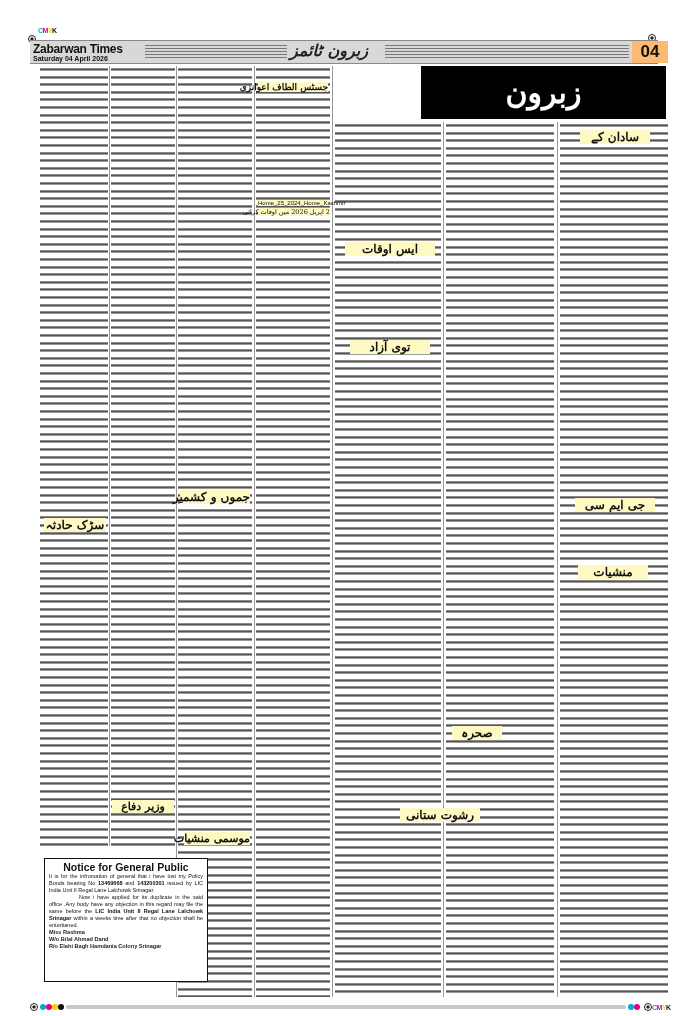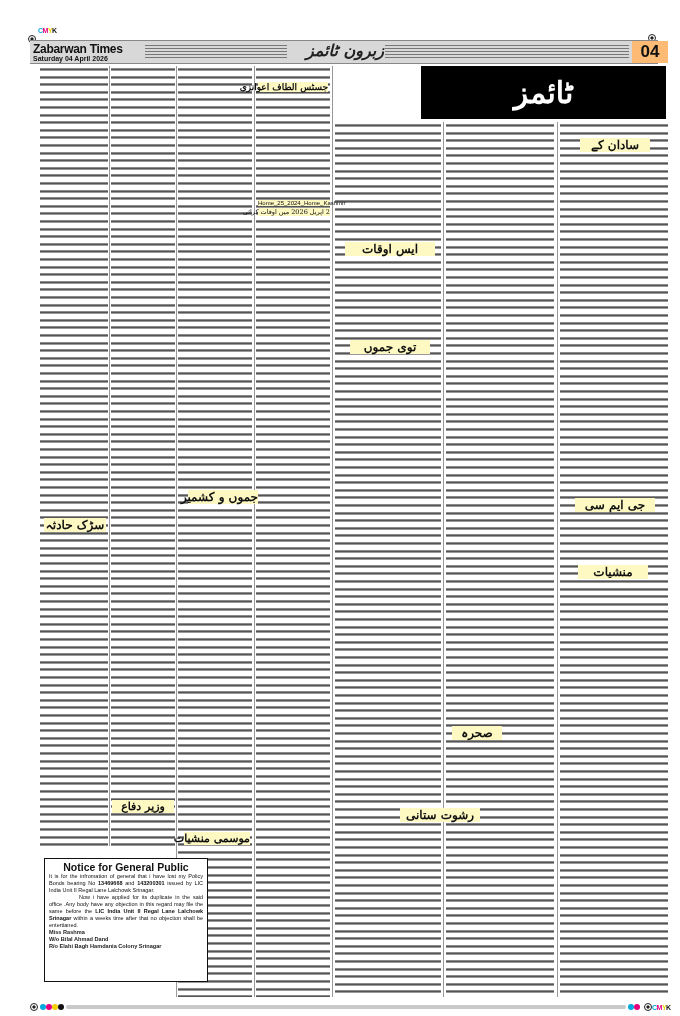--- a/index.html
+++ b/index.html
@@ -5,21 +5,21 @@
   html,body{margin:0;padding:0;background:#fff;}
   body{width:680px;height:1016px;position:relative;overflow:hidden;font-family:"DejaVu Sans",sans-serif;color:#222;}
   .cmyk{position:absolute;font-family:"Liberation Sans",sans-serif;font-weight:bold;font-size:7px;letter-spacing:-0.5px;}
   .cmyk .c{color:#00a8e0}.cmyk .m{color:#e4007c}.cmyk .y{color:#f5d000}.cmyk .k{color:#111}
   .reg{position:absolute;width:6px;height:6px;border-radius:50%;border:1px solid #222;background:radial-gradient(#222 35%,#fff 40%);}
   .masthead{position:absolute;left:30px;top:40px;width:628px;height:22px;background:#d8d8d8;border-top:1px solid #888;border-bottom:1px solid #888;}
   .mh-en{position:absolute;left:14px;top:42px;font-family:"Liberation Sans",sans-serif;font-weight:bold;}
   .mh-title{font-size:12px;color:#111;letter-spacing:-0.3px;}
   .mh-date{font-size:7px;color:#111;margin-top:-1px;}
   .mh-lines{position:absolute;height:14px;top:45px;background:repeating-linear-gradient(#777 0 1px,#d8d8d8 1px 3px);}
-  .mh-ur{position:absolute;left:290px;top:41px;font-family:"DejaVu Serif",serif;font-weight:bold;font-style:italic;font-size:16px;color:#222;direction:rtl;margin-left:16px;}
+  .mh-ur{position:absolute;left:290px;top:41px;font-family:"DejaVu Serif",serif;font-weight:bold;font-style:italic;font-size:16px;color:#222;direction:rtl;}
   .mh-page{position:absolute;left:632px;top:41px;width:36px;height:22px;background:#fdba74;font-family:"Liberation Sans",sans-serif;font-weight:bold;font-size:17px;line-height:22px;text-align:center;color:#111;}
   .banner{position:absolute;left:421px;top:66px;width:245px;height:53px;background:#000;color:#fff;display:flex;align-items:center;justify-content:center;font-family:"DejaVu Serif",serif;font-size:30px;font-weight:bold;direction:rtl;}
   .col{position:absolute;overflow:hidden;direction:rtl;}
   .col .txt{background:repeating-linear-gradient(#fff 0 2px,#8a8a8a 2px 3px,#555 3px 4px,#9a9a9a 4px 5px,#fff 5px 7.6px);height:100%;}
   .sub{position:absolute;font-family:"DejaVu Serif",serif;font-size:12px;font-weight:bold;color:#111;direction:rtl;text-align:center;background:#fef9c3;white-space:nowrap;}
   .notice{position:absolute;left:44px;top:858px;width:164px;height:124px;border:1.5px solid #111;background:#fff;font-family:"Liberation Sans",sans-serif;padding:2px 4px;box-sizing:border-box;}
   .notice h3{margin:0;font-size:10.5px;font-weight:bold;text-align:center;color:#111;}
   .notice p{margin:0;font-size:5.5px;line-height:7px;text-align:justify;color:#111;}
   .notice .b{font-weight:bold;}
   .notice .sig{font-size:5.6px;font-weight:bold;line-height:7px;}
@@ -41,21 +41,21 @@
 <div class="masthead"></div>
 <div class="mh-en" style="left:33px;">
   <div class="mh-title">Zabarwan Times</div>
   <div class="mh-date">Saturday 04 April 2026</div>
 </div>
 <div class="mh-lines" style="left:145px;width:142px;"></div>
 <div class="mh-ur">زبرون ٹائمز</div>
 <div class="mh-lines" style="left:385px;width:244px;"></div>
 <div class="mh-page">04</div>
 
-<div class="banner">ٹائمز</div>
+<div class="banner">زبرون</div>
 
 <div class="col" style="left:560px;top:122px;width:108px;height:875px;">
     <div class="txt"></div>
   </div>
 <div class="col" style="left:446px;top:122px;width:108px;height:875px;">
     <div class="txt"></div>
   </div>
 <div class="col" style="left:335px;top:122px;width:106px;height:875px;">
     <div class="txt"></div>
   </div>
@@ -72,27 +72,27 @@
     <div class="txt"></div>
   </div>
 
 <div class="rule" style="left:557px;top:122px;width:1px;height:875px;"></div>
 <div class="rule" style="left:443px;top:122px;width:1px;height:875px;"></div>
 <div class="rule" style="left:332px;top:66px;width:1px;height:931px;"></div>
 <div class="rule" style="left:254px;top:66px;width:1px;height:931px;"></div>
 <div class="rule" style="left:176px;top:66px;width:1px;height:931px;"></div>
 <div class="rule" style="left:109px;top:66px;width:1px;height:780px;"></div>
 
-<div class="sub" style="left:580px;top:138px;width:70px;">سادان کے</div>
+<div class="sub" style="left:580px;top:130px;width:70px;">سادان کے</div>
 <div class="sub" style="left:575px;top:498px;width:80px;">جی ایم سی</div>
 <div class="sub" style="left:578px;top:565px;width:70px;">منشیات</div>
-<div class="sub" style="left:350px;top:340px;width:80px;">توی جموں</div>
+<div class="sub" style="left:350px;top:340px;width:80px;">توی آزاد</div>
 <div class="sub" style="left:345px;top:242px;width:90px;">ایس اوقات</div>
 <div class="sub" style="left:258px;top:82px;width:70px;font-size:9px;">جسٹس الطاف اعوانزی</div>
-<div class="sub" style="left:188px;top:490px;width:70px;">جموں و کشمیر</div>
+<div class="sub" style="left:180px;top:490px;width:70px;">جموں و کشمیر</div>
 <div class="sub" style="left:44px;top:518px;width:62px;">سڑک حادثہ</div>
 <div class="sub" style="left:184px;top:832px;width:66px;font-size:11px;">موسمی منشیات</div>
 <div class="sub" style="left:112px;top:800px;width:62px;font-size:11px;">وزیر دفاع</div>
 <div class="sub" style="left:452px;top:726px;width:50px;">صحرہ</div>
 <div class="sub" style="left:400px;top:808px;width:80px;">رشوت ستانی</div>
 
 <div class="sub" style="left:258px;top:200px;width:72px;font-size:6px;font-family:'Liberation Sans',sans-serif;font-weight:normal;direction:ltr;">Home_25_2024_Home_Kashmir</div>
 <div class="sub" style="left:258px;top:208px;width:72px;font-size:6.5px;font-weight:normal;">2 اپریل 2026 میں اوقات کرائی</div>
 
 <div class="notice">

